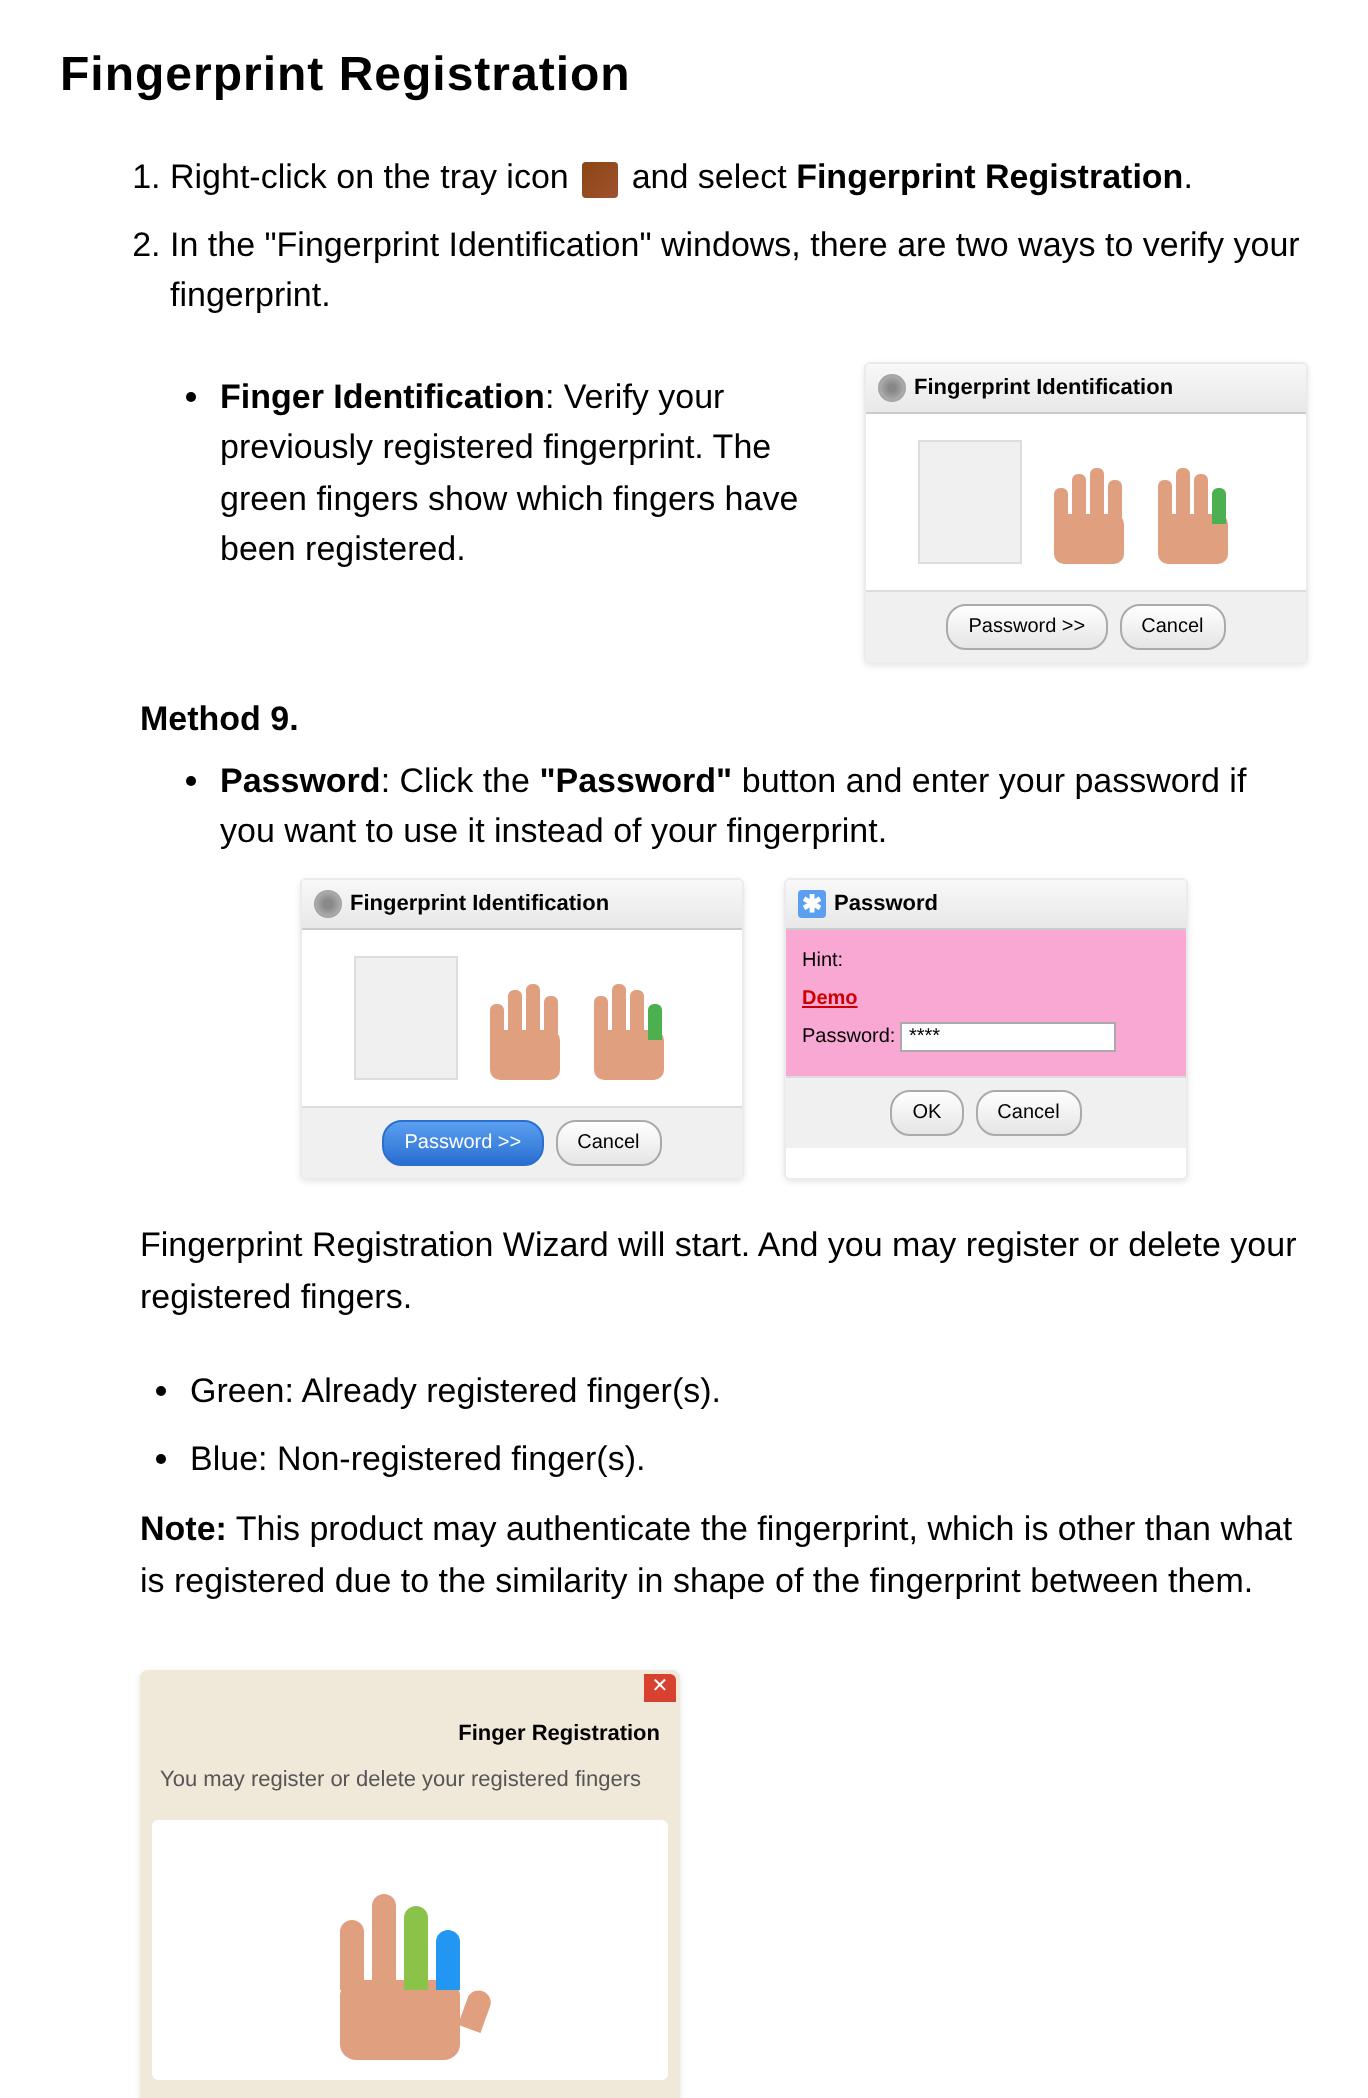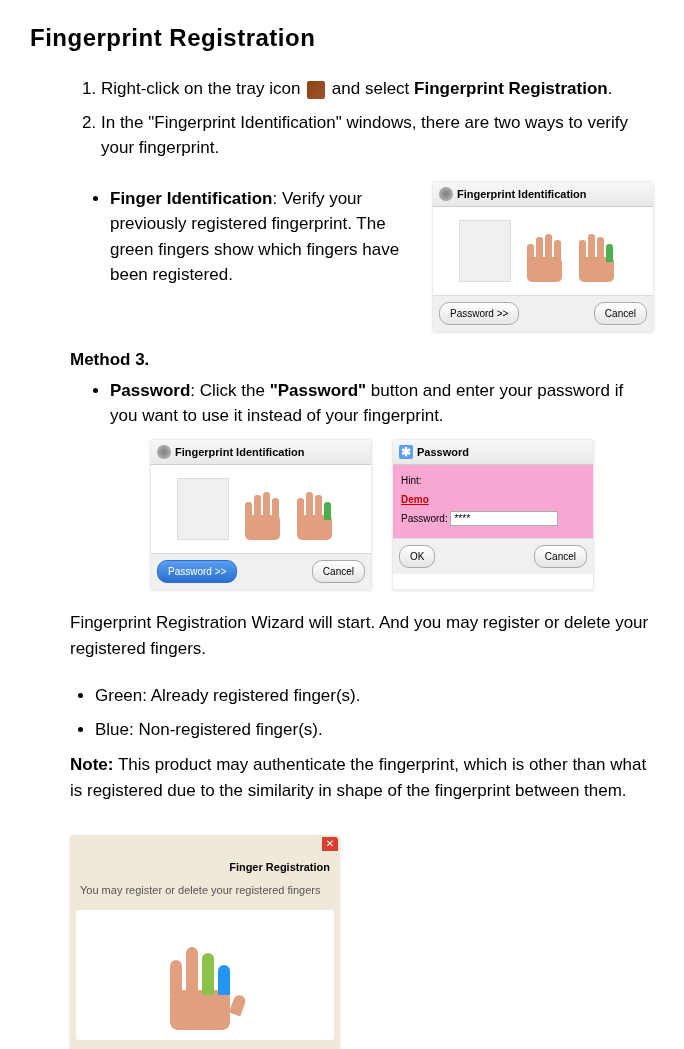--- a/index.html
+++ b/index.html
@@ -17,21 +17,20 @@
     font-weight: bold;
     margin: 0 0 20px 0;
     letter-spacing: 0.5px;
   }
   ol.main-list {
     padding-left: 55px;
     margin: 0 0 20px 0;
   }
   ol.main-list li {
     margin-bottom: 8px;
-    margin-left: 16px;
   }
   .tray-icon {
     display: inline-block;
     width: 18px;
     height: 18px;
     background: linear-gradient(135deg, #8B4513 0%, #A0522D 100%);
     vertical-align: middle;
     border-radius: 2px;
     margin: 0 2px;
   }
@@ -115,21 +114,21 @@
   .palm {
     position: absolute;
     bottom: 0;
     width: 35px;
     height: 25px;
     background: #e0a080;
     border-radius: 5px;
   }
   .dialog-buttons {
     display: flex;
-    justify-content: space-between;
+    justify-content: center;
     gap: 6px;
     padding: 6px;
     background: #f0f0f0;
     border-top: 1px solid #ddd;
   }
   .dialog-btn {
     font-size: 10px;
     padding: 3px 10px;
     border: 1px solid #aaa;
     border-radius: 10px;
@@ -328,21 +327,21 @@
       </div>
       <div class="dialog-buttons">
         <div class="dialog-btn">Password &gt;&gt;</div>
         <div class="dialog-btn">Cancel</div>
       </div>
     </div>
   </div>
 </div>
 
 <div class="method-section">
-  <div class="method-title">Method 3.</div>
+  <div class="method-title">Method 9.</div>
   <ul class="bullet">
     <li>
       <strong>Password</strong><span>: Click the</span>
       <strong>"Password"</strong>
       <span>button and enter your password if you want to use it instead of your fingerprint.</span>
     </li>
   </ul>
 
   <div class="two-dialogs">
     <div class="fingerprint-dialog">

